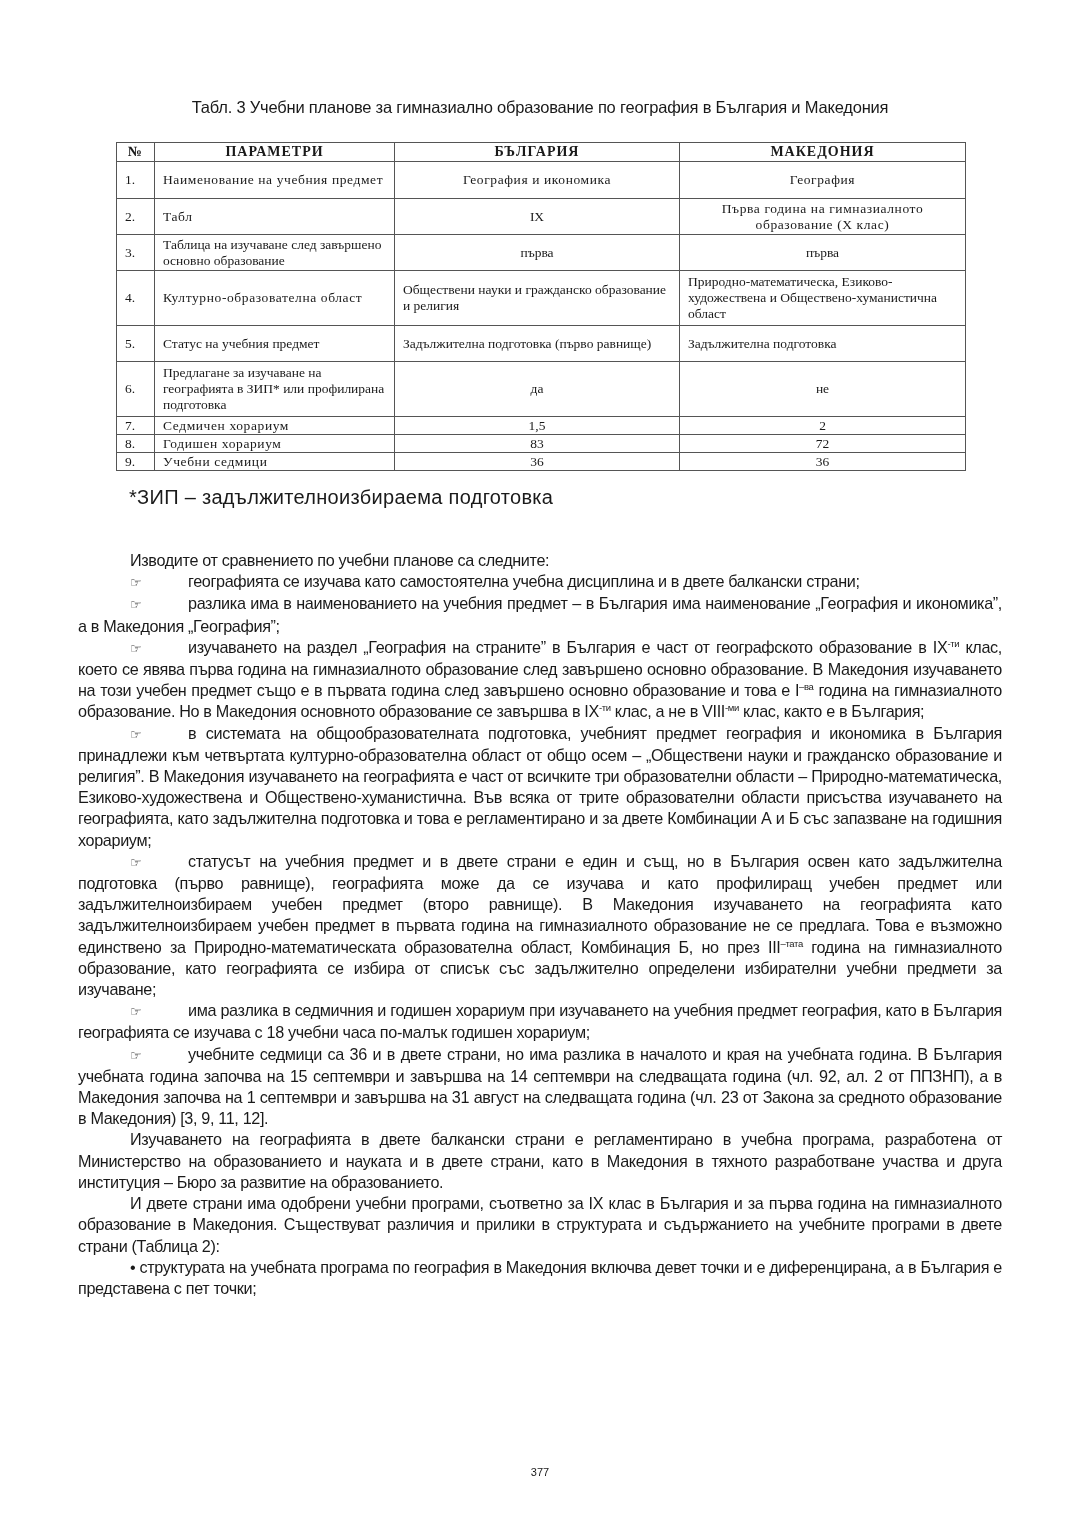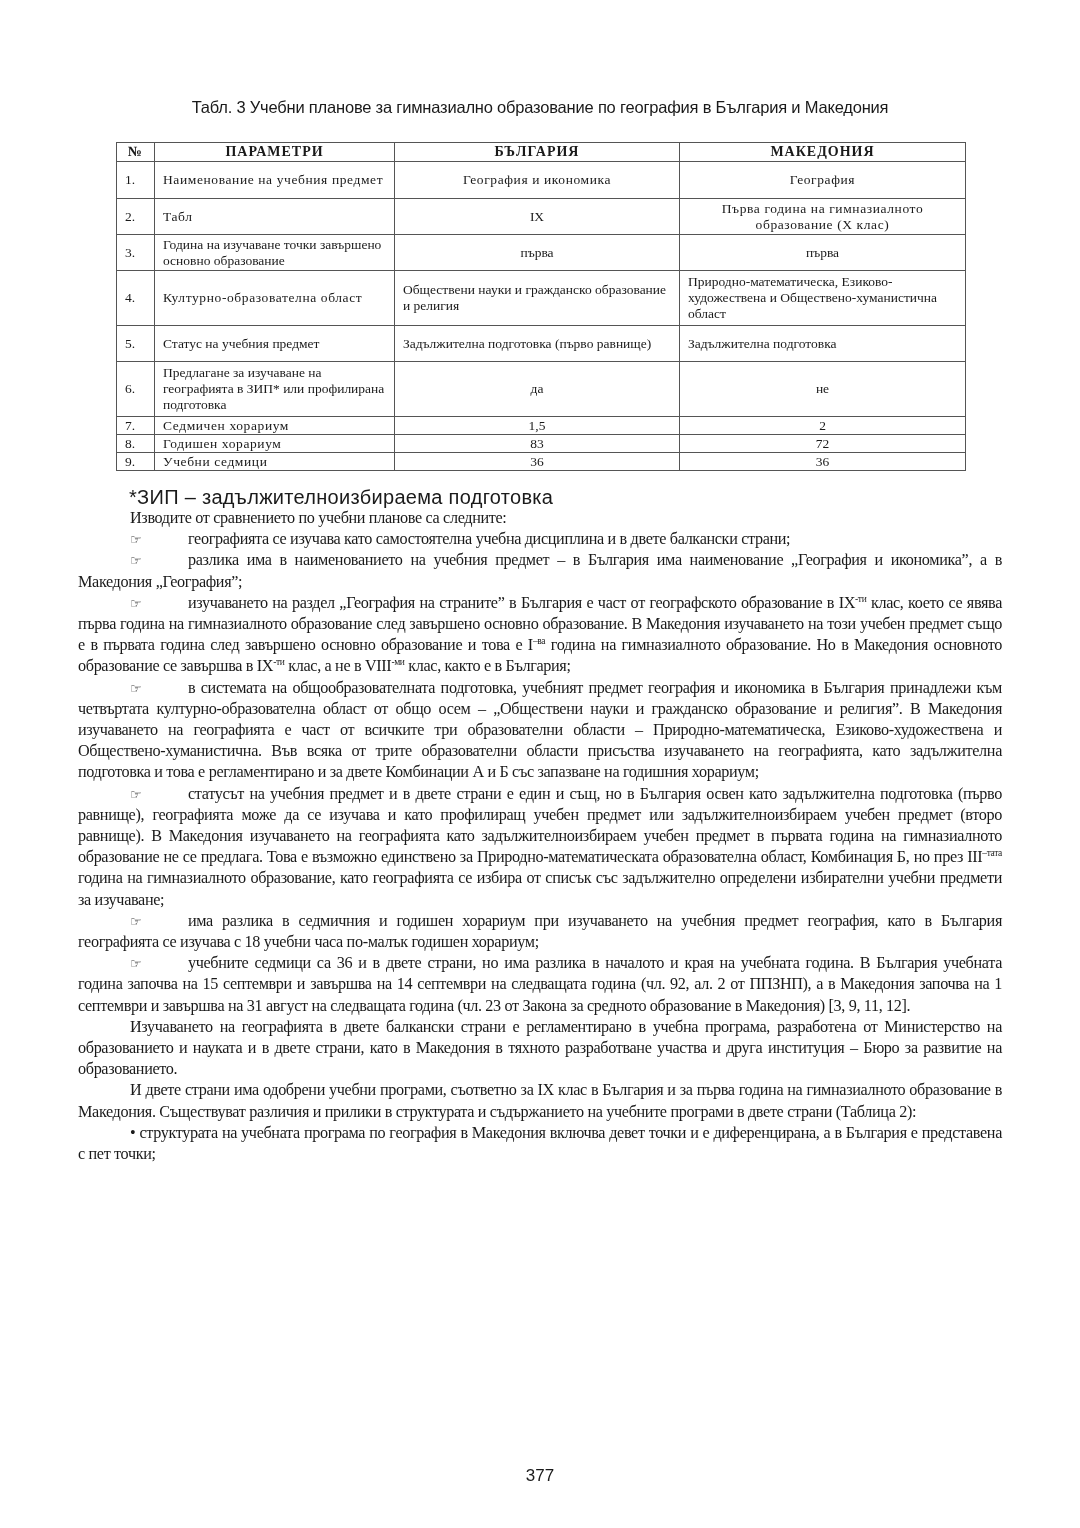--- a/index.html
+++ b/index.html
@@ -30,34 +30,34 @@
   table.plan tr.r5 td { height: 35px; }
   table.plan tr.r6 td { height: 54px; }
   table.plan tr.r7 td, table.plan tr.r8 td, table.plan tr.r9 td { height: 17px; line-height: 16px; }
 
   .footnote {
     position: absolute; left: 129px; top: 486px;
     font-family: "Liberation Sans", sans-serif; font-size: 20px; letter-spacing: 0.3px;
   }
 
   .body-text {
-    position: absolute; left: 78px; top: 508px; width: 924px;
-    font-family: Liberation Serif, serif; font-size: 16.2px; line-height: 21.2px;
+    position: absolute; left: 78px; top: 550px; width: 924px;
+    font-family: Liberation Sans, sans-serif; font-size: 16.2px; line-height: 21.2px;
     text-align: justify; letter-spacing: -0.35px;
   }
   .body-text p { margin: 0; text-indent: 52px; }
   .body-text p.bul { text-indent: 52px; }
   .body-text .hand {
     display: inline-block; width: 58px; font-size: 13px; color: #333; text-indent: 0;
   }
   .body-text sup { font-size: 9.5px; line-height: 0; vertical-align: 6px; margin-top: 39px; }
 
   .page-number {
     position: absolute; left: 0; top: 1466px; width: 1080px; text-align: center;
-    font-family: "Liberation Sans", sans-serif; font-size: 17px;
+    font-family: "Liberation Sans", sans-serif; font-size: 11px;
   }
 </style>
 </head>
 <body>
 
 <div class="page">
 
   <div class="caption">Табл. 3 Учебни планове за гимназиално образование по география в България и Македония</div>
 
   <table class="plan">
@@ -81,21 +81,21 @@
       <td class="c wide">География</td>
     </tr>
     <tr class="r2">
       <td class="num">2.</td>
       <td class="wide">Табл</td>
       <td class="c">IX</td>
       <td class="c wide">Първа година на гимназиалното образование (X клас)</td>
     </tr>
     <tr class="r3">
       <td class="num">3.</td>
-      <td>Година на изучаване точки завършено основно образование</td>
+      <td>Таблица на изучаване след завършено основно образование</td>
       <td class="c">първа</td>
       <td class="c">първа</td>
     </tr>
     <tr class="r4">
       <td class="num">4.</td>
       <td class="wide">Културно-образователна област</td>
       <td>Обществени науки и гражданско образование и религия</td>
       <td>Природно-математическа, Езиково-художествена и Обществено-хуманистична област</td>
     </tr>
     <tr class="r5">

